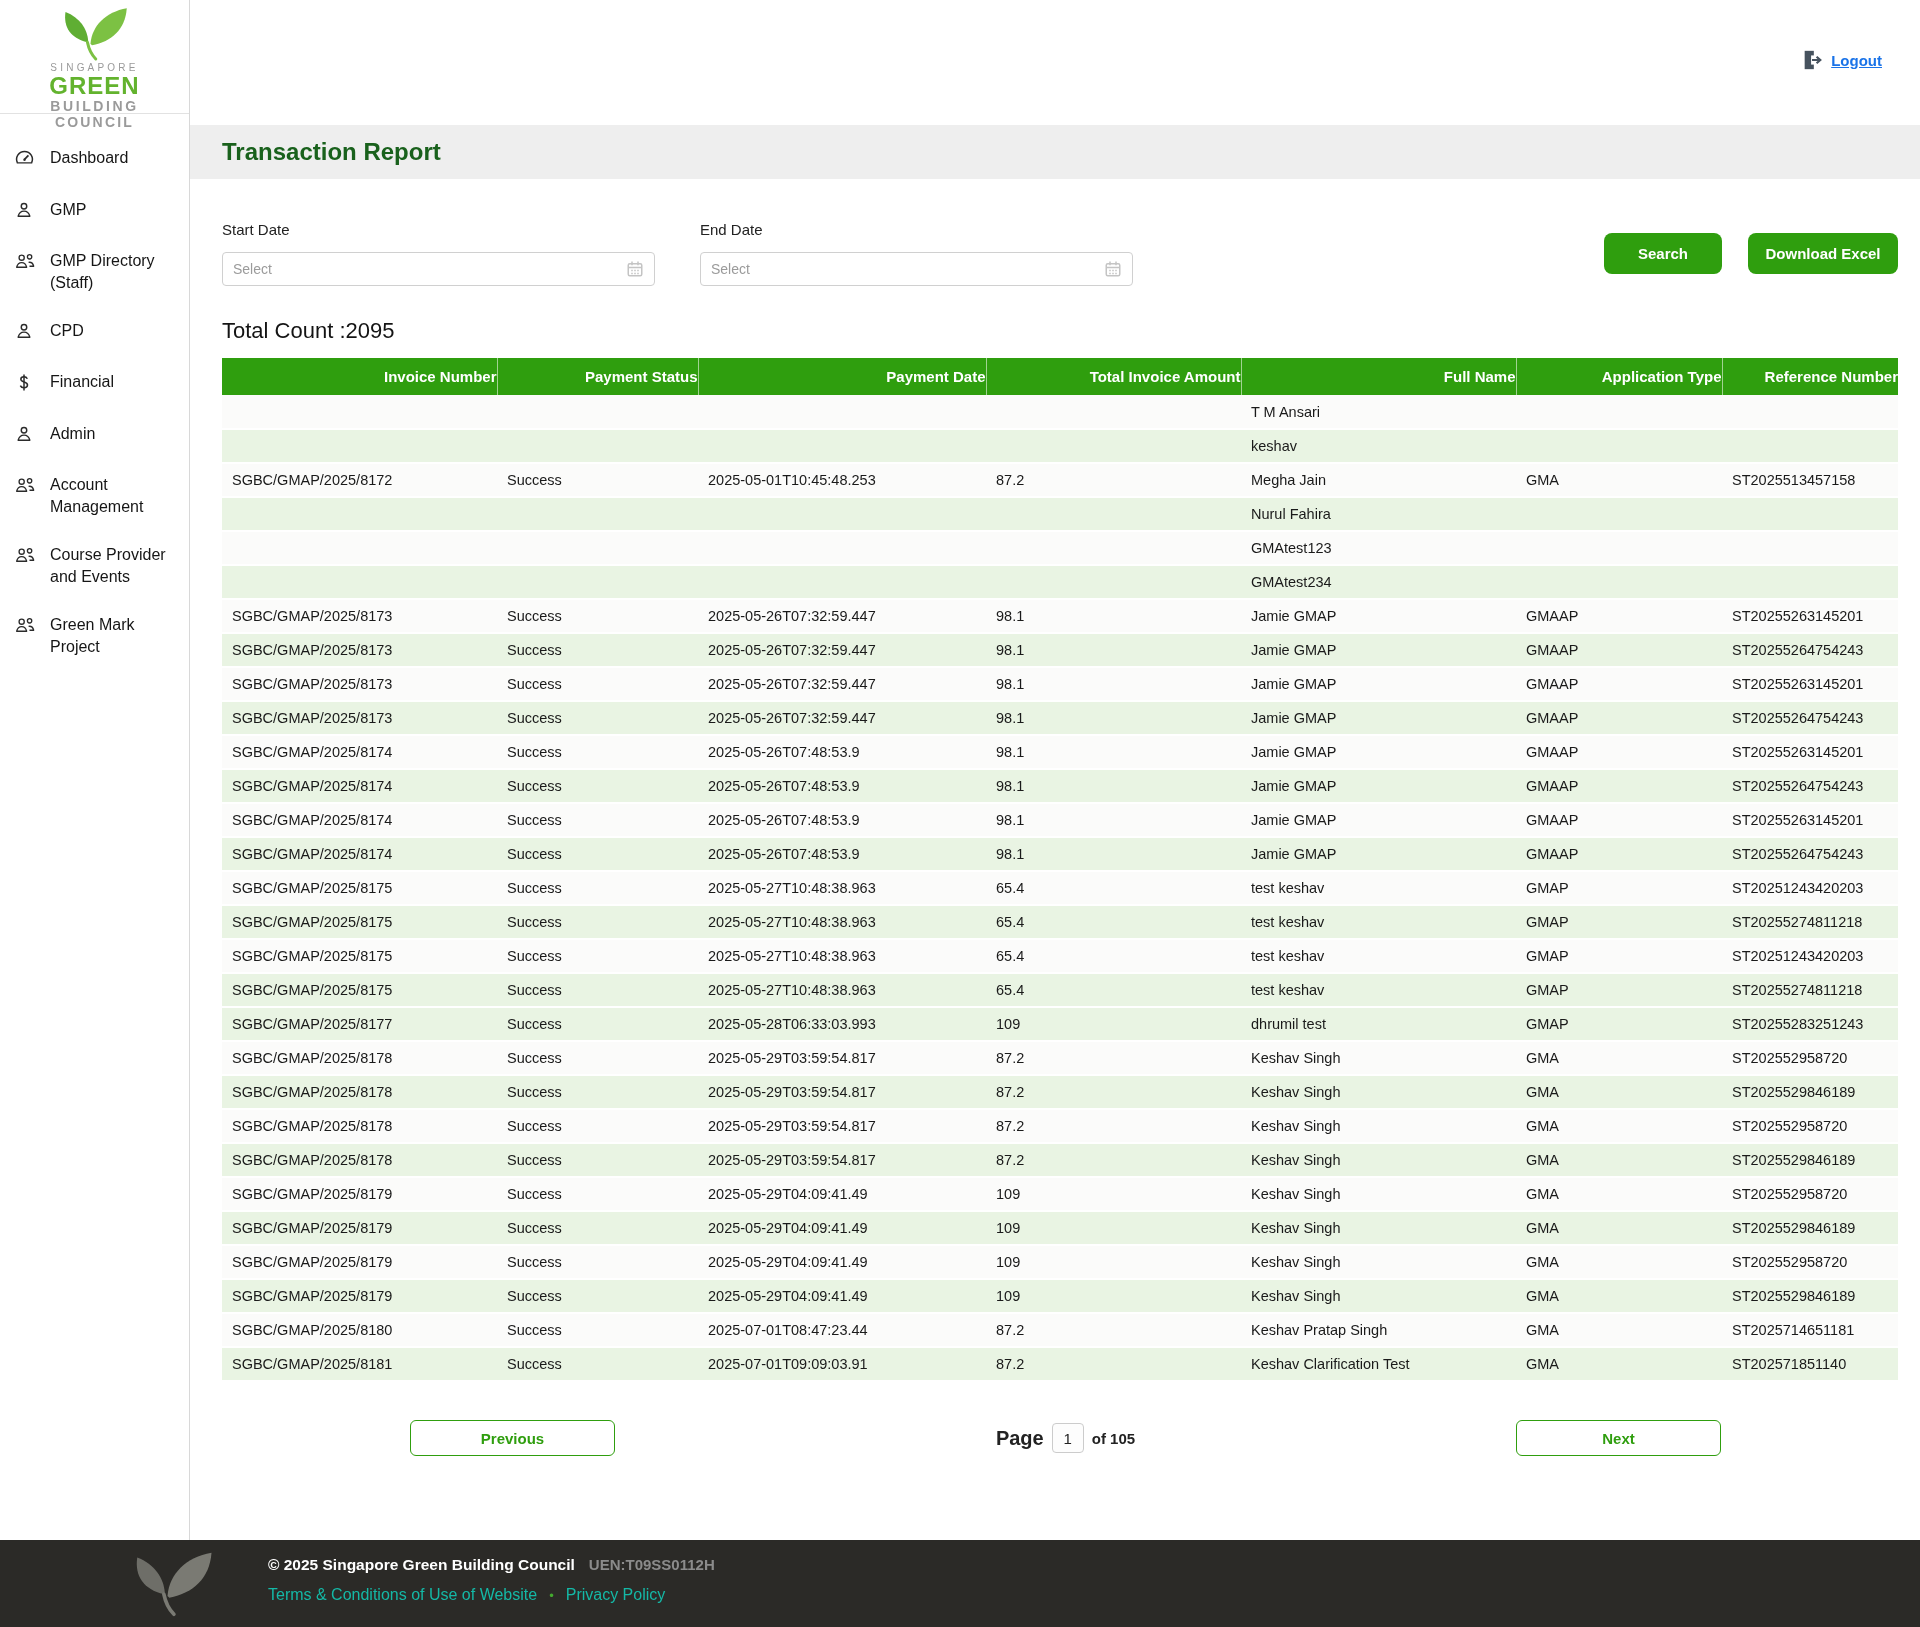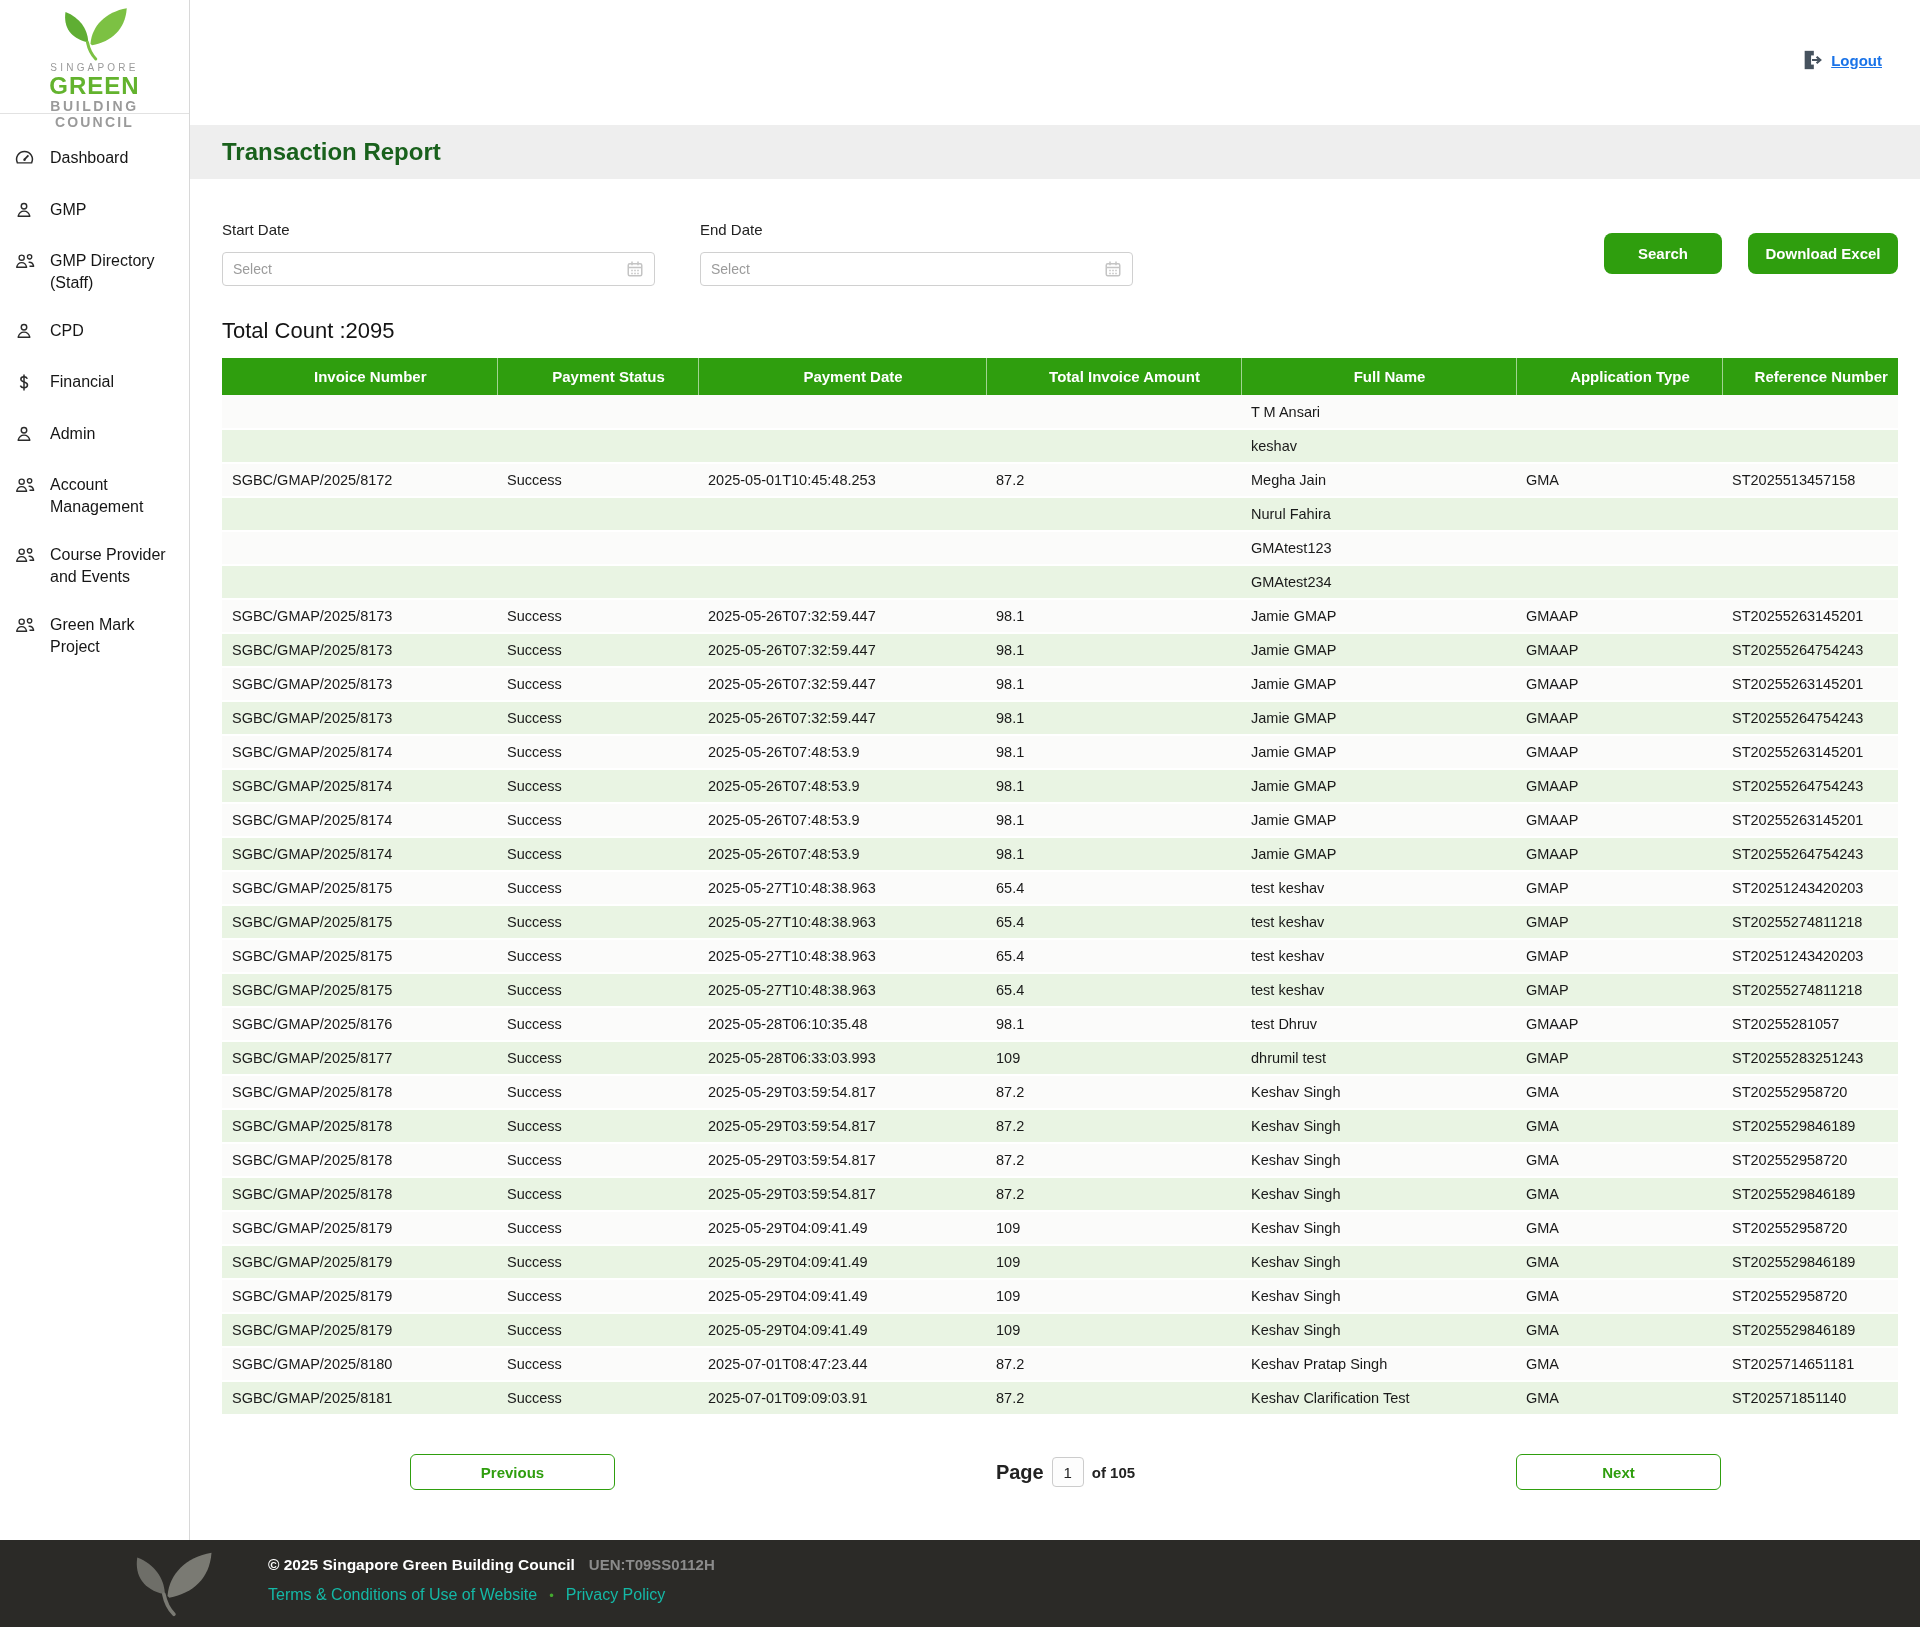--- a/index.html
+++ b/index.html
@@ -40,21 +40,21 @@
   .date-input input::placeholder { color:#9b9b9b; }
   .cal-icon { flex:none; color:#c4c4c4; }
   .filters-spacer { flex:1; }
   .btn { border:none; border-radius:8px; background:#2f9e0e; color:#fff; font-weight:bold; font-size:15px; height:41px; cursor:pointer; font-family:"Liberation Sans", sans-serif; }
   .btn-search { width:118px; margin-right:26px; }
   .btn-download { width:150px; }
 
   .total-count { margin-top:32px; font-size:22px; color:#141414; }
 
   table.report { margin-top:14px; width:1676px; border-collapse:collapse; table-layout:fixed; }
-  table.report th { background:#2f9e0e; color:#fff; font-size:15px; font-weight:bold; text-align:center; height:37px; padding:0 0 0 22px; border-right:1px solid rgba(255,255,255,.55); }
+  table.report th { background:#2f9e0e; color:#fff; font-size:15px; font-weight:bold; text-align:right; height:37px; padding:0 0 0 22px; border-right:1px solid rgba(255,255,255,.55); }
   table.report th:last-child { border-right:none; }
   table.report td { height:34px; font-size:14.5px; color:#1a1a1a; padding:0 0 0 10px; border-bottom:2px solid #fff; overflow:hidden; white-space:nowrap; }
   tr.stripe-odd td { background:#fbfbfa; }
   tr.stripe-even td { background:#e9f4e3; }
   td.ref-cell { color:#3aa42c; cursor:pointer; }
 
   .pagination { margin-top:38px; width:1676px; display:flex; align-items:center; }
   .pg-btn { width:205px; height:36px; background:#fff; border:1px solid #2f9e0e; border-radius:6px; color:#2f9e0e; font-weight:bold; font-size:15px; cursor:pointer; font-family:"Liberation Sans", sans-serif; }
   .pg-prev { margin-left:188px; }
   .pg-next { margin-right:177px; }
@@ -397,29 +397,20 @@
               </tr>
               <tr class="stripe-even">
                 <td>SGBC/GMAP/2025/8175</td>
                 <td>Success</td>
                 <td>2025-05-27T10:48:38.963</td>
                 <td>65.4</td>
                 <td>test keshav</td>
                 <td>GMAP</td>
                 <td class="ref-cell">ST20255274811218</td>
               </tr>
-              <tr class="stripe-odd">
-                <td>SGBC/GMAP/2025/8176</td>
-                <td>Success</td>
-                <td>2025-05-28T06:10:35.48</td>
-                <td>98.1</td>
-                <td>test Dhruv</td>
-                <td>GMAAP</td>
-                <td class="ref-cell">ST20255281057</td>
-              </tr>
               <tr class="stripe-even">
                 <td>SGBC/GMAP/2025/8177</td>
                 <td>Success</td>
                 <td>2025-05-28T06:33:03.993</td>
                 <td>109</td>
                 <td>dhrumil test</td>
                 <td>GMAP</td>
                 <td class="ref-cell">ST20255283251243</td>
               </tr>
               <tr class="stripe-odd">

